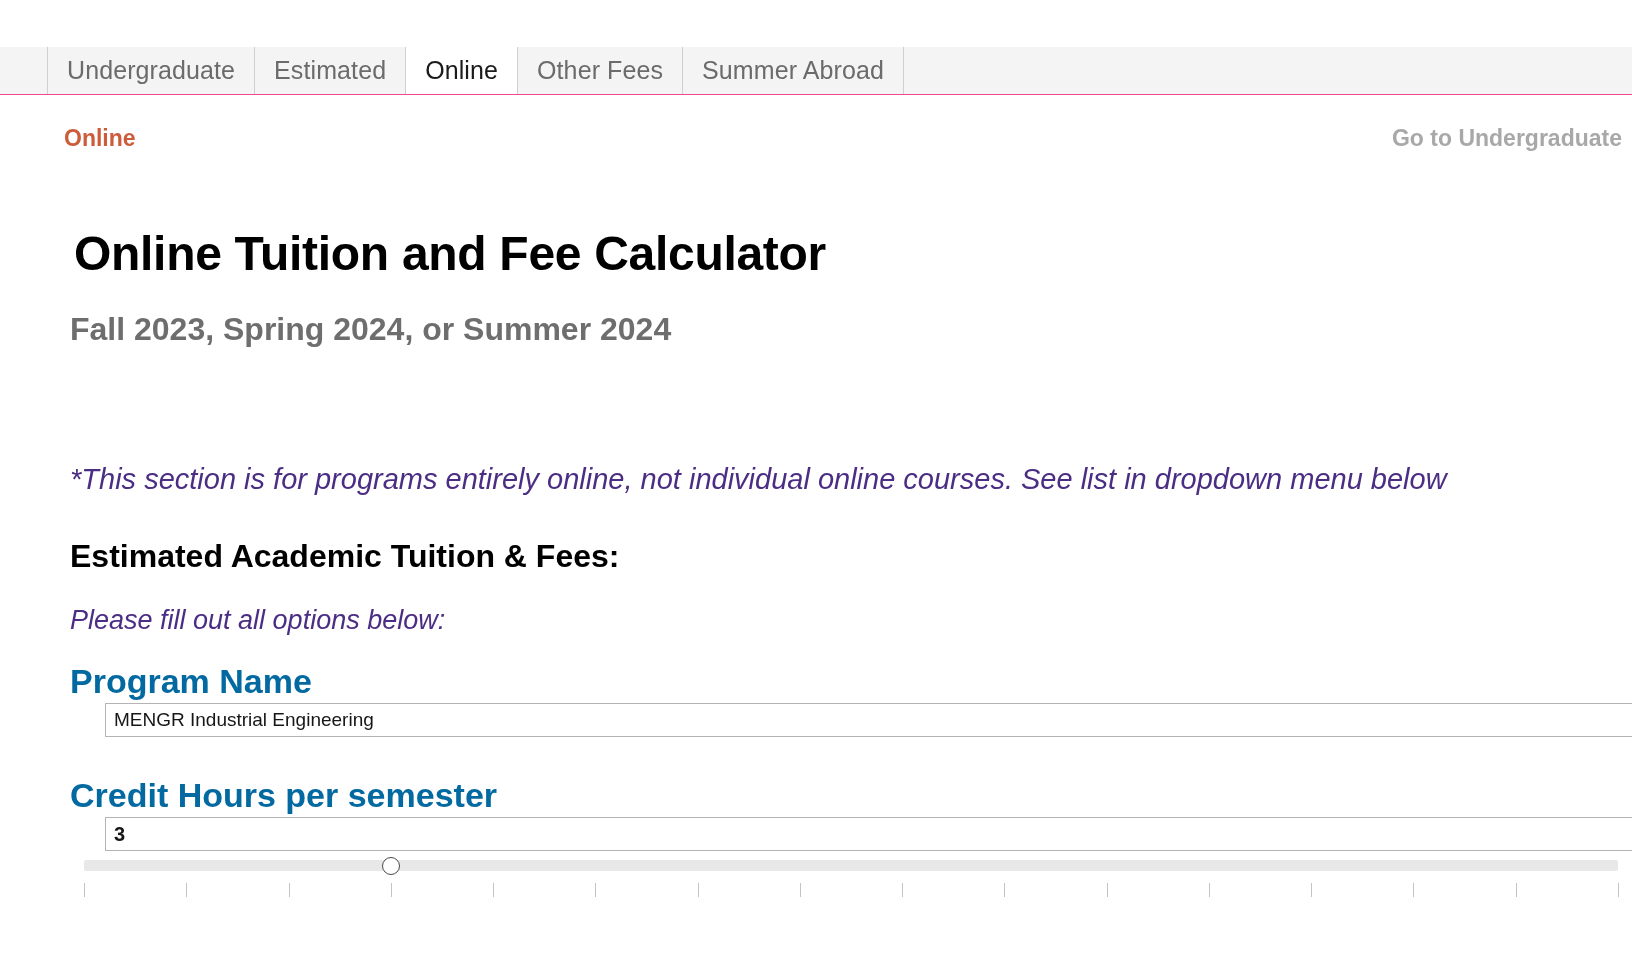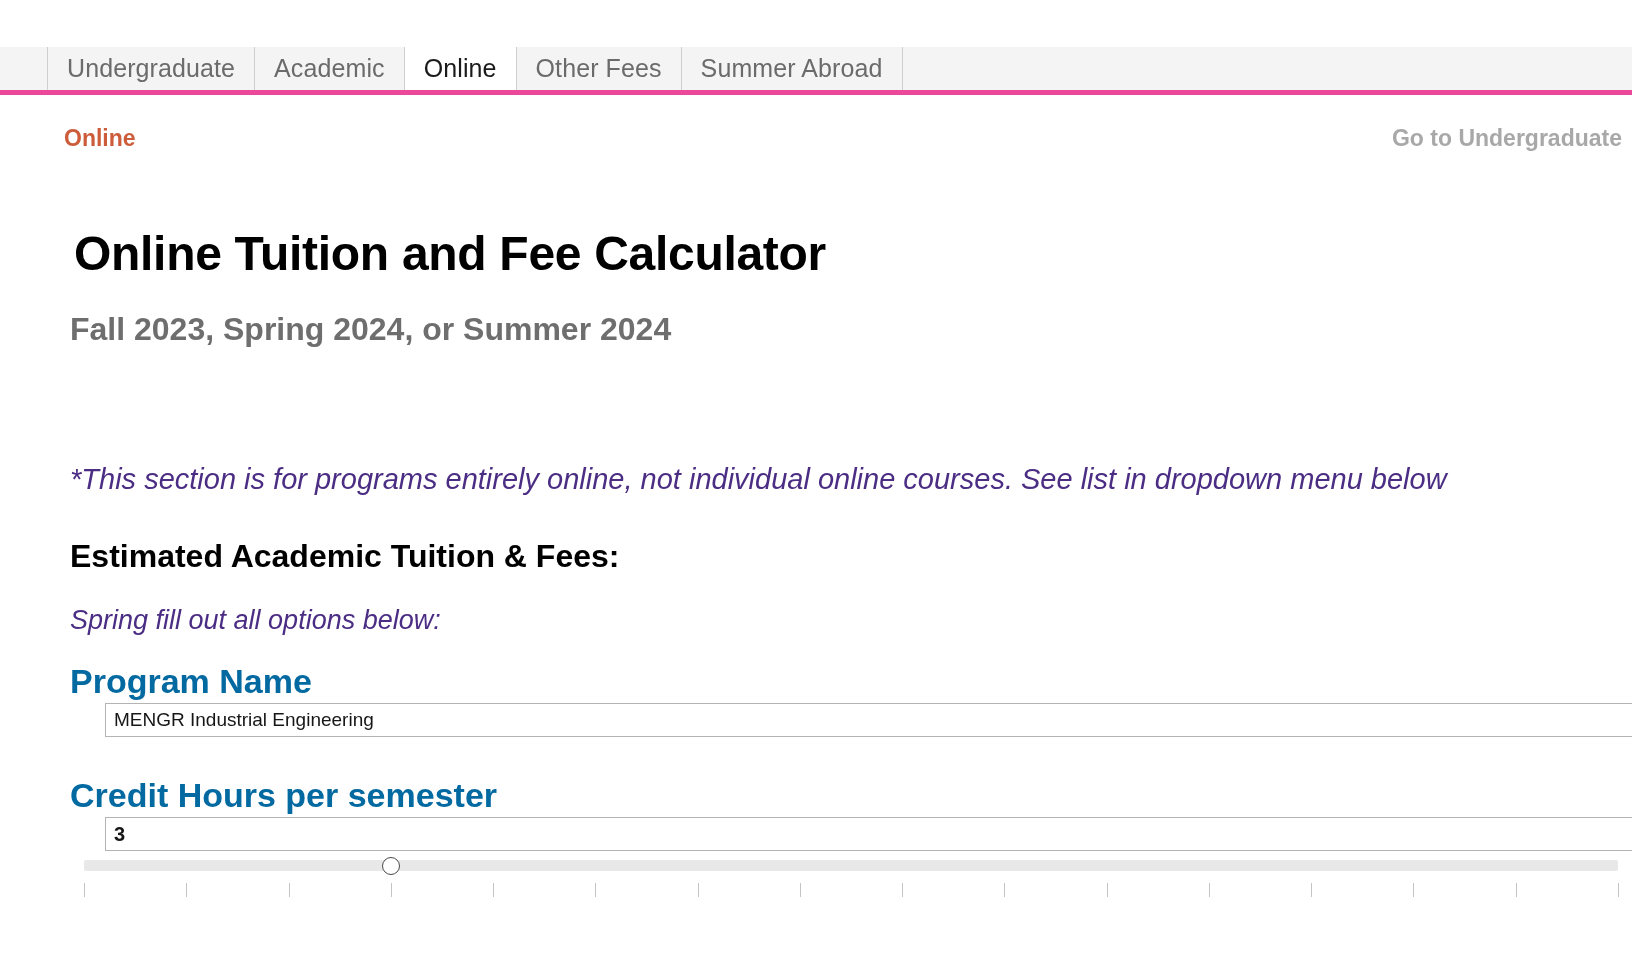--- a/index.html
+++ b/index.html
@@ -16,21 +16,21 @@
   }
 
   
   .tabbar {
     position: absolute;
     left: 0;
     top: 47px;
     width: 1632px;
     height: 48px;
     background: #f4f4f4;
-    border-bottom: 5px solid #ec4899;
+    border-bottom: 1px solid #ec4899;
     display: flex;
     align-items: stretch;
     box-sizing: border-box;
   }
   .tabbar-lead {
     width: 48px;
     flex: 0 0 48px;
     background: #f4f4f4;
     border-right: 1px solid #cfcfcf;
     box-sizing: border-box;
@@ -222,21 +222,21 @@
 </style>
 </head>
 <body>
 
 <div class="tabbar">
   <div class="tabbar-lead"></div>
   <div class="tab">
     <span>Undergraduate</span>
   </div>
   <div class="tab">
-    <span>Academic</span>
+    <span>Estimated</span>
   </div>
   <div class="tab active">
     <span>Online</span>
   </div>
   <div class="tab">
     <span>Other Fees</span>
   </div>
   <div class="tab">
     <span>Summer Abroad</span>
   </div>
@@ -250,21 +250,21 @@
     <div class="crumb-link">Go to Undergraduate</div>
   </div>
 
   <h1 class="page-title">Online Tuition and Fee Calculator</h1>
   <div class="page-subtitle">Fall 2023, Spring 2024, or Summer 2024</div>
 
   <div class="note-primary">*This section is for programs entirely online, not individual online courses. See list in dropdown menu below</div>
 
   <div class="section-heading">Estimated Academic Tuition &amp; Fees:</div>
 
-  <div class="note-secondary">Spring fill out all options below:</div>
+  <div class="note-secondary">Please fill out all options below:</div>
 
   <div class="field-label label-program">Program Name</div>
   <input class="text-input input-program" type="text" value="MENGR Industrial Engineering" style="">
 
   <div class="field-label label-credits">Credit Hours per semester</div>
   <input class="text-input input-credits" type="text" value="3" style="">
 
   <div class="slider-wrap">
     <div class="slider-track"></div>
     <div class="slider-thumb" id="slider-thumb" style="left: 20%;"></div>

